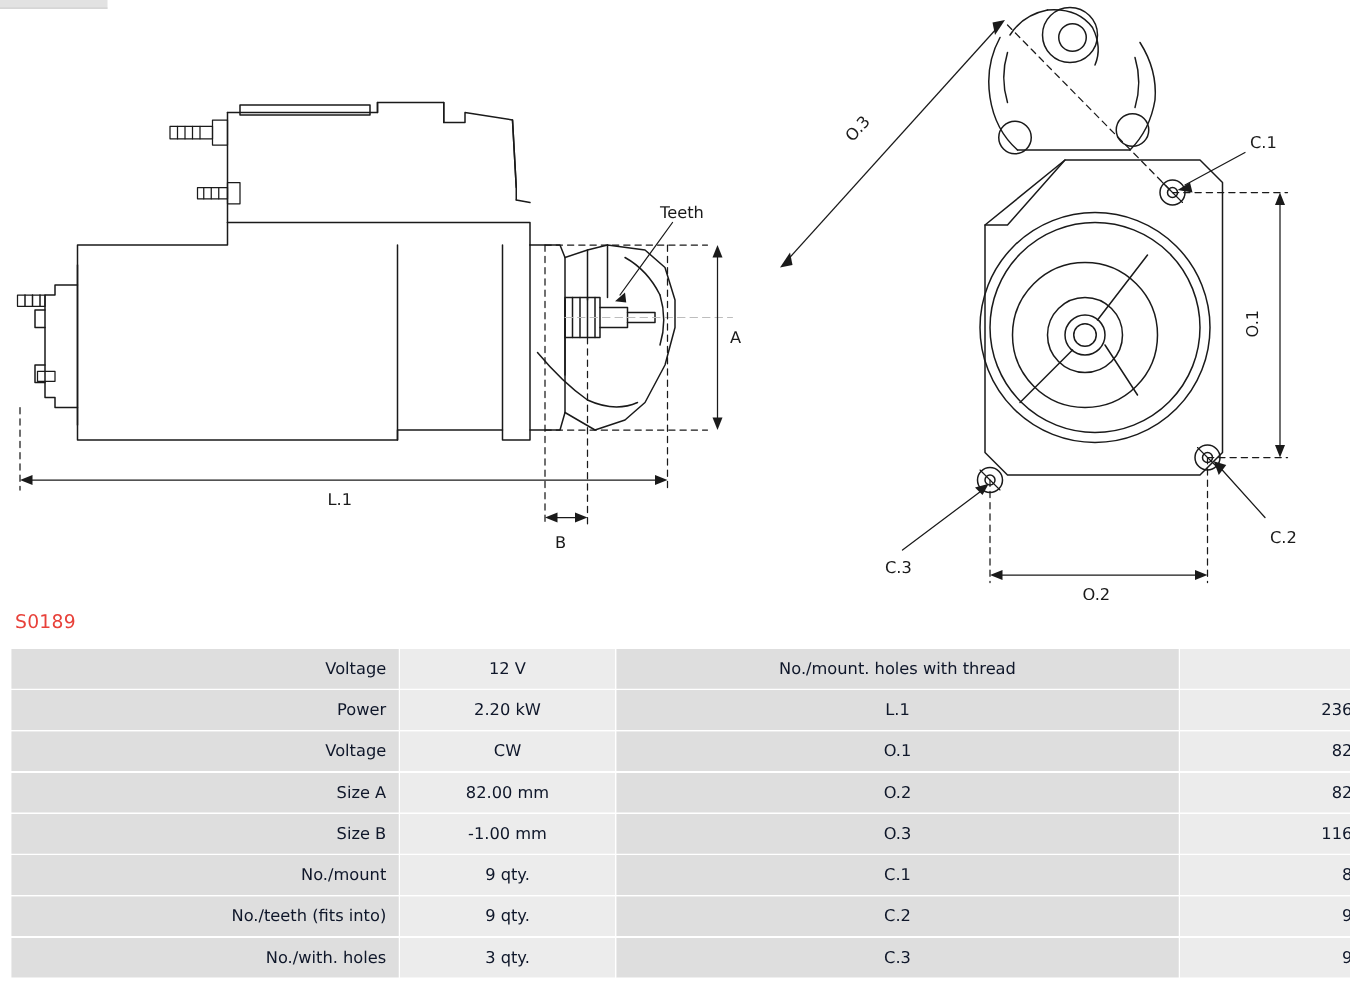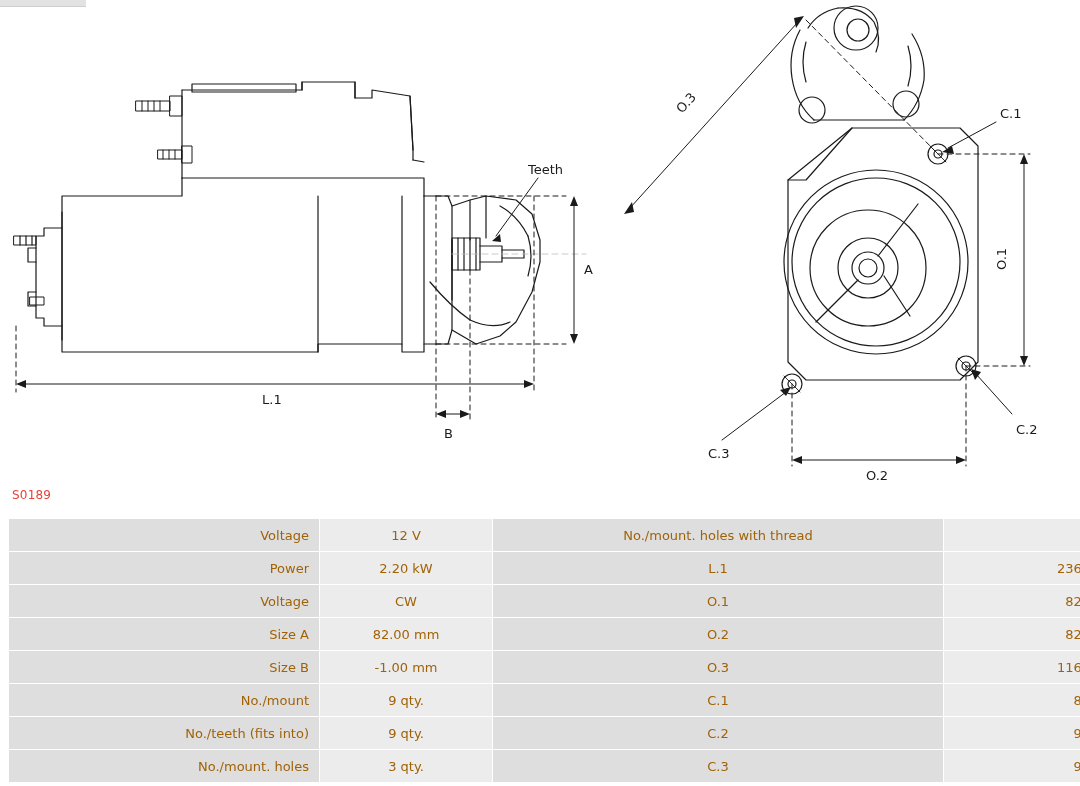--- a/index.html
+++ b/index.html
@@ -25,39 +25,39 @@
     width: 1080px;
     height: 480px;
   }
   .drawings svg {
     display: block;
   }
   .part-code {
     position: absolute;
     left: 12px;
     top: 488px;
-    font-size: 12px;
+    font-size: 15px;
     color: #e8413a;
     font-family: "DejaVu Sans", sans-serif;
     letter-spacing: 0.2px;
   }
   .spec-table {
     position: absolute;
     left: 8px;
     top: 518px;
     width: 1064px;
     border-collapse: collapse;
     table-layout: fixed;
     font-size: 13px;
   }
   .spec-table td {
     height: 32px;
     padding: 0 10px;
     border: 1px solid #ffffff;
-    color: #a16207;
+    color: #0f172a;
     white-space: nowrap;
     overflow: hidden;
     text-overflow: ellipsis;
   }
   .lbl {
     background: #dedede;
     text-align: right;
     width: 290px;
   }
   .val {
@@ -322,21 +322,21 @@
         <td class="lbl2">C.1</td>
         <td class="val2">8.50 mm</td>
       </tr>
       <tr>
         <td class="lbl">No./teeth (fits into)</td>
         <td class="val">9 qty.</td>
         <td class="lbl2">C.2</td>
         <td class="val2">9.00 mm</td>
       </tr>
       <tr>
-        <td class="lbl">No./mount. holes</td>
+        <td class="lbl">No./with. holes</td>
         <td class="val">3 qty.</td>
         <td class="lbl2">C.3</td>
         <td class="val2">9.00 mm</td>
       </tr>
     </tbody>
   </table>
 
 </div>
 
 </body></html>

